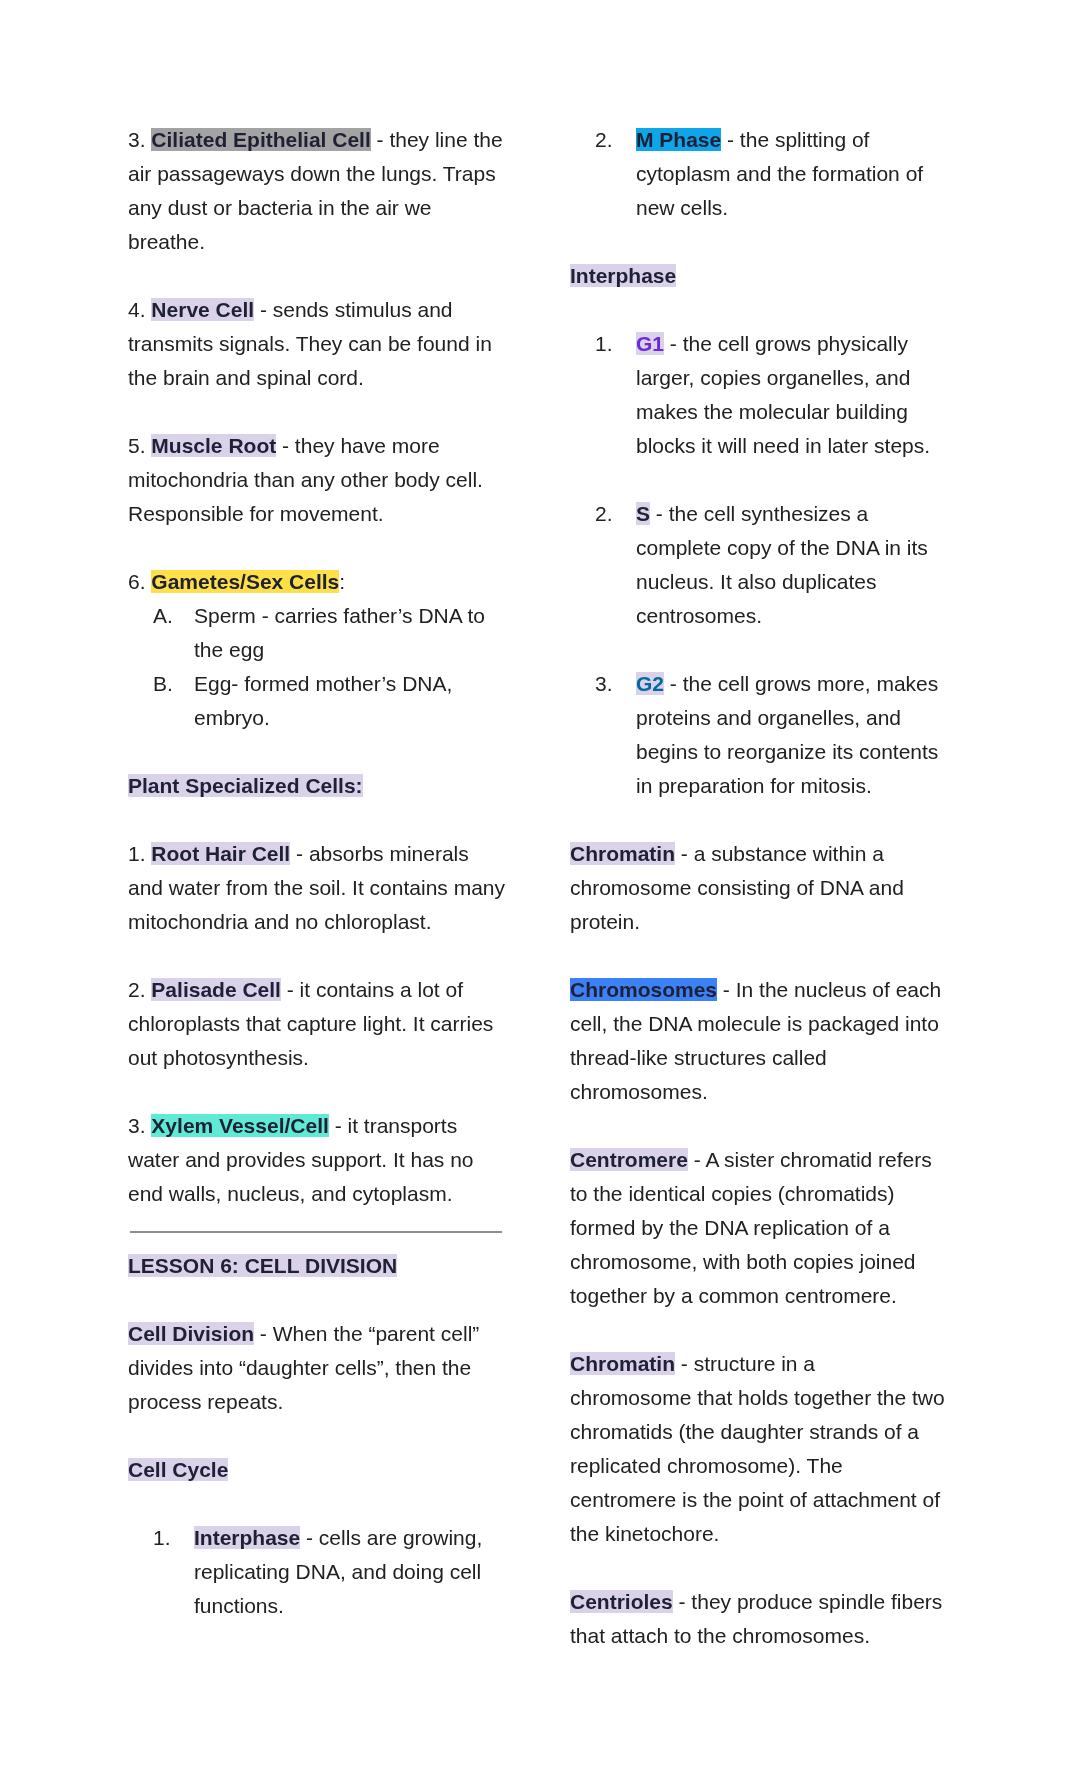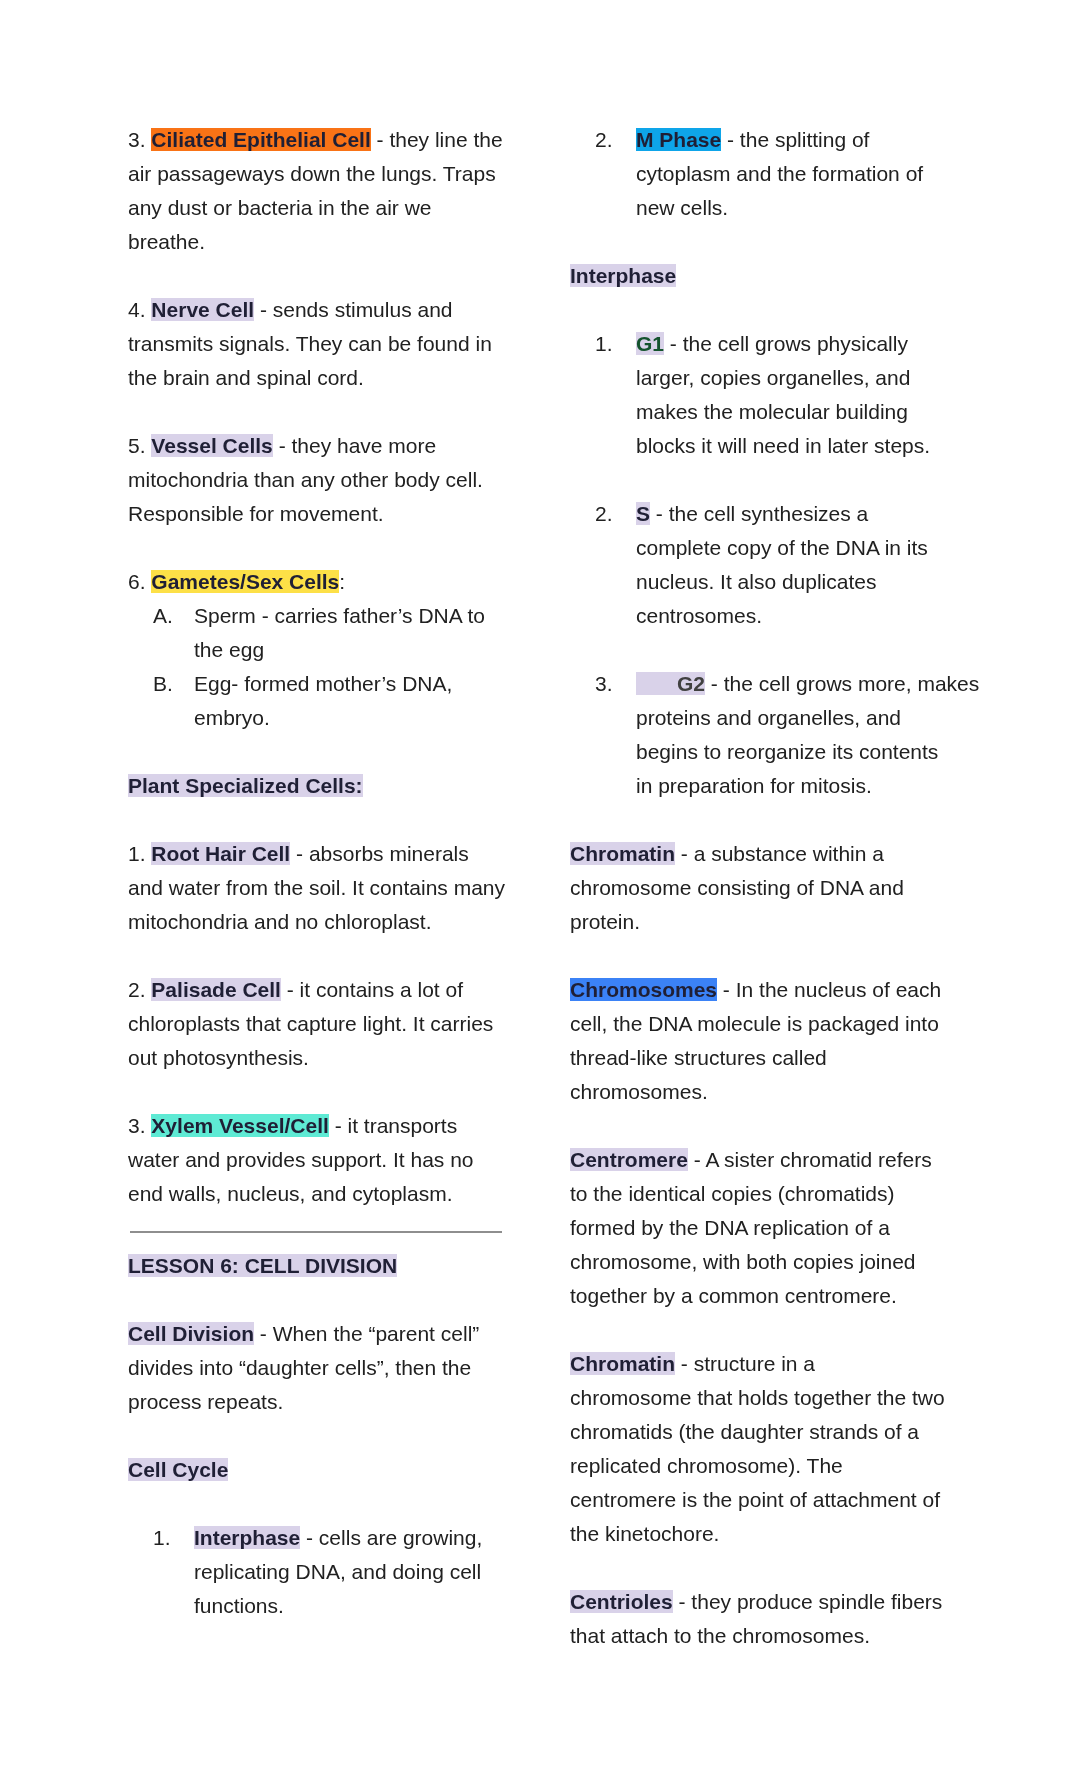--- a/index.html
+++ b/index.html
@@ -35,49 +35,49 @@
     border: 0;
     border-top: 2px solid #8e8e8e;
     width: 372px;
     margin: -14px 0 16px 2px;
   }
 </style>
 </head>
 <body>
 
 <div class="page" style="background: rgb(255, 255, 255); color: rgb(33, 33, 33);">
-  <div class="col col-left"><div class="block p"><span class="txt">3. </span><span class="hl" style="background: #f97316; color: rgb(31, 31, 53);">Ciliated Epithelial Cell</span><span class="txt"> - they line the
+  <div class="col col-left"><div class="block p"><span class="txt">3. </span><span class="hl" style="background: #a3a3a3; color: rgb(31, 31, 53);">Ciliated Epithelial Cell</span><span class="txt"> - they line the
 air passageways down the lungs. Traps
 any dust or bacteria in the air we
 breathe.</span></div><div class="block p"><span class="txt">4. </span><span class="hl" style="background: rgb(217, 210, 233); color: rgb(31, 31, 53);">Nerve Cell</span><span class="txt"> - sends stimulus and
 transmits signals. They can be found in
-the brain and spinal cord.</span></div><div class="block p"><span class="txt">5. </span><span class="hl" style="background: rgb(217, 210, 233); color: rgb(31, 31, 53);">Vessel Cells</span><span class="txt"> - they have more
+the brain and spinal cord.</span></div><div class="block p"><span class="txt">5. </span><span class="hl" style="background: rgb(217, 210, 233); color: rgb(31, 31, 53);">Muscle Root</span><span class="txt"> - they have more
 mitochondria than any other body cell.
 Responsible for movement.</span></div><div class="block p tight"><span class="txt">6. </span><span class="hl" style="background: #fde047; color: rgb(31, 31, 53);">Gametes/Sex Cells</span><span class="txt">:</span></div><div class="block li tight"><span class="marker">A.</span><span class="txt">Sperm - carries father’s DNA to
 the egg</span></div><div class="block li"><span class="marker">B.</span><span class="txt">Egg- formed mother’s DNA,
 embryo.</span></div><div class="block p"><span class="hl" style="background: rgb(217, 210, 233); color: rgb(31, 31, 53);">Plant Specialized Cells:</span></div><div class="block p"><span class="txt">1. </span><span class="hl" style="background: rgb(217, 210, 233); color: rgb(31, 31, 53);">Root Hair Cell</span><span class="txt"> - absorbs minerals
 and water from the soil. It contains many
 mitochondria and no chloroplast.</span></div><div class="block p"><span class="txt">2. </span><span class="hl" style="background: rgb(217, 210, 233); color: rgb(31, 31, 53);">Palisade Cell</span><span class="txt"> - it contains a lot of
 chloroplasts that capture light. It carries
 out photosynthesis.</span></div><div class="block p"><span class="txt">3. </span><span class="hl" style="background: #5eead4; color: rgb(31, 31, 53);">Xylem Vessel/Cell</span><span class="txt"> - it transports
 water and provides support. It has no
 end walls, nucleus, and cytoplasm.</span></div><div class="hr-rule" style="border-top-color: rgb(142, 142, 142);"></div><div class="block p"><span class="hl" style="background: rgb(217, 210, 233); color: rgb(31, 31, 53);">LESSON 6: CELL DIVISION</span></div><div class="block p"><span class="hl" style="background: rgb(217, 210, 233); color: rgb(31, 31, 53);">Cell Division</span><span class="txt"> - When the “parent cell”
 divides into “daughter cells”, then the
 process repeats.</span></div><div class="block p"><span class="hl" style="background: rgb(217, 210, 233); color: rgb(31, 31, 53);">Cell Cycle</span></div><div class="block li"><span class="marker">1.</span><span class="hl" style="background: rgb(217, 210, 233); color: rgb(31, 31, 53);">Interphase</span><span class="txt"> - cells are growing,
 replicating DNA, and doing cell
 functions.</span></div></div>
   <div class="col col-right"><div class="block li"><span class="marker">2.</span><span class="hl" style="background: #0ea5e9; color: rgb(31, 31, 53);">M Phase</span><span class="txt"> - the splitting of
 cytoplasm and the formation of
-new cells.</span></div><div class="block p"><span class="hl" style="background: rgb(217, 210, 233); color: rgb(31, 31, 53);">Interphase</span></div><div class="block li"><span class="marker">1.</span><span class="hl" style="background: rgb(217, 210, 233); color: #14532d;">G1</span><span class="txt"> - the cell grows physically
+new cells.</span></div><div class="block p"><span class="hl" style="background: rgb(217, 210, 233); color: rgb(31, 31, 53);">Interphase</span></div><div class="block li"><span class="marker">1.</span><span class="hl" style="background: rgb(217, 210, 233); color: #6d28d9;">G1</span><span class="txt"> - the cell grows physically
 larger, copies organelles, and
 makes the molecular building
 blocks it will need in later steps.</span></div><div class="block li"><span class="marker">2.</span><span class="hl" style="background: rgb(217, 210, 233); color: rgb(31, 31, 53);">S</span><span class="txt"> - the cell synthesizes a
 complete copy of the DNA in its
 nucleus. It also duplicates
-centrosomes.</span></div><div class="block li"><span class="marker">3.</span><span class="hl" style="background: rgb(217, 210, 233); color: #404040; padding-left: 41px;">G2</span><span class="txt"> - the cell grows more, makes
+centrosomes.</span></div><div class="block li"><span class="marker">3.</span><span class="hl" style="background: rgb(217, 210, 233); color: #0369a1;">G2</span><span class="txt"> - the cell grows more, makes
 proteins and organelles, and
 begins to reorganize its contents
 in preparation for mitosis.</span></div><div class="block p"><span class="hl" style="background: rgb(217, 210, 233); color: rgb(31, 31, 53);">Chromatin</span><span class="txt"> - a substance within a
 chromosome consisting of DNA and
 protein.</span></div><div class="block p"><span class="hl" style="background: #3b82f6; color: rgb(31, 31, 53);">Chromosomes</span><span class="txt"> - In the nucleus of each
 cell, the DNA molecule is packaged into
 thread-like structures called
 chromosomes.</span></div><div class="block p"><span class="hl" style="background: rgb(217, 210, 233); color: rgb(31, 31, 53);">Centromere</span><span class="txt"> - A sister chromatid refers
 to the identical copies (chromatids)
 formed by the DNA replication of a

